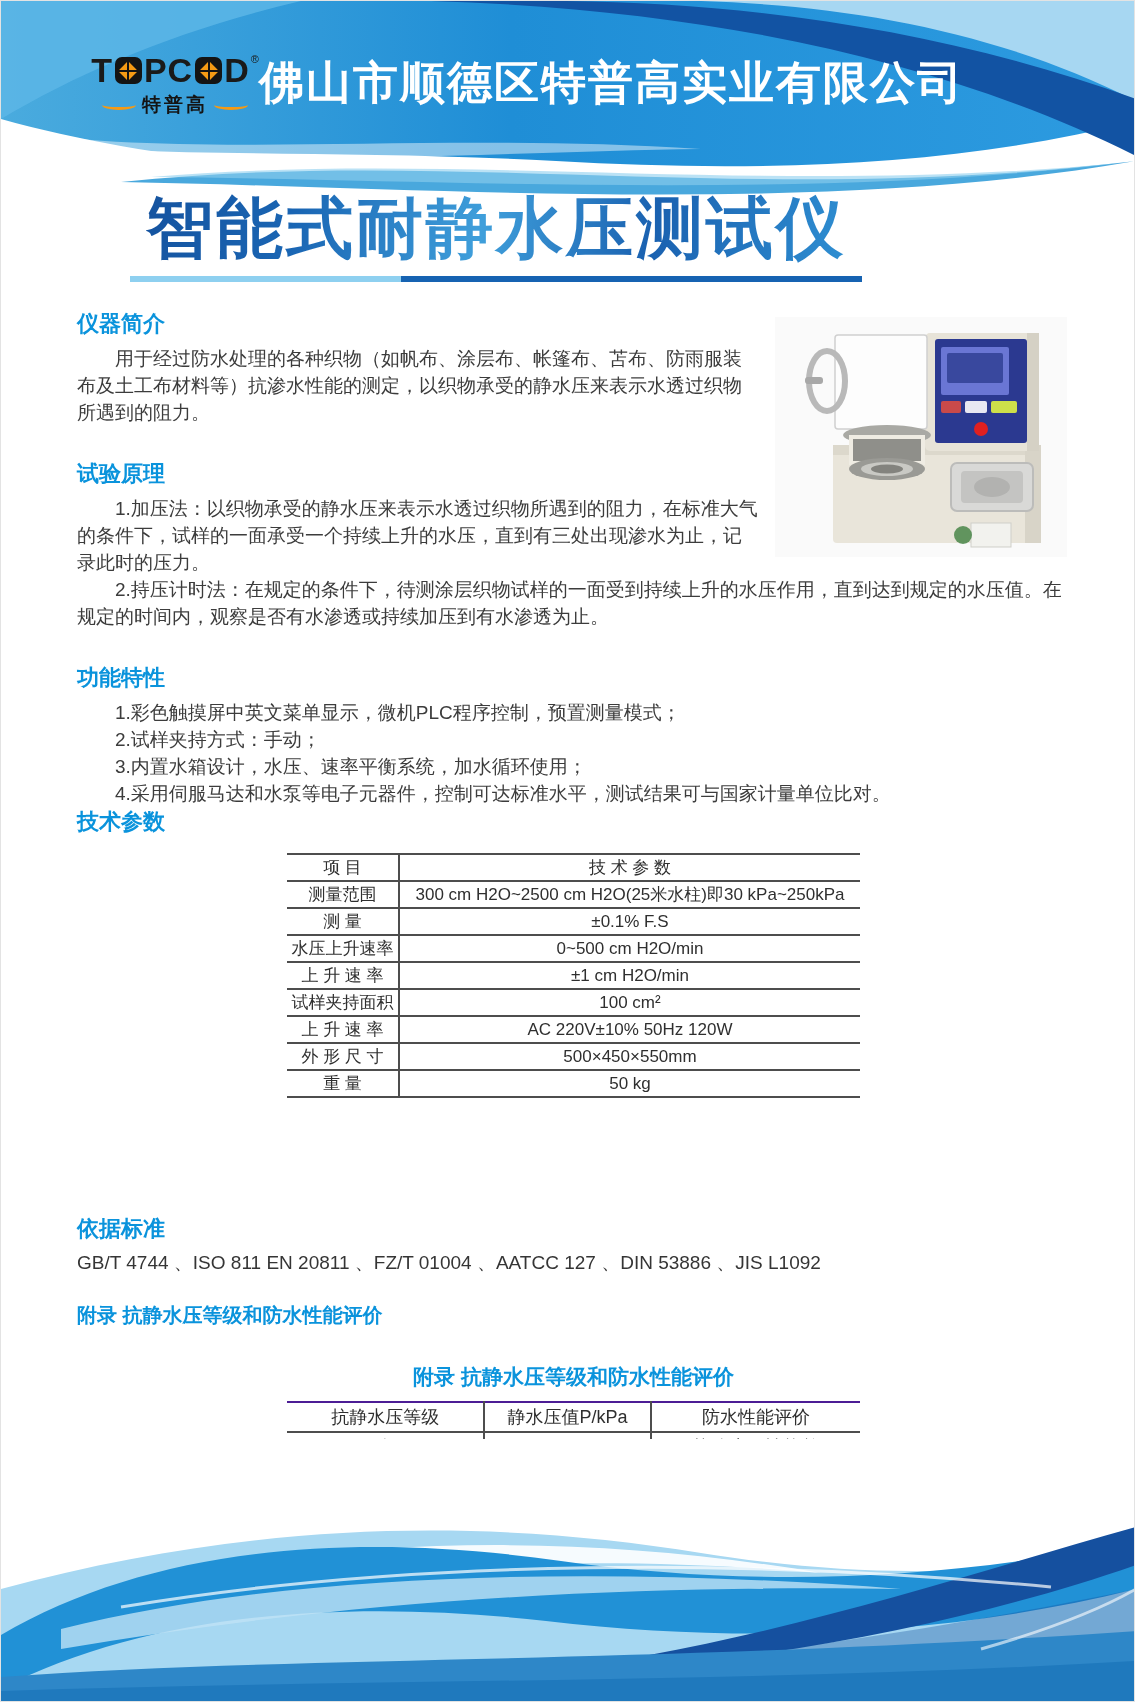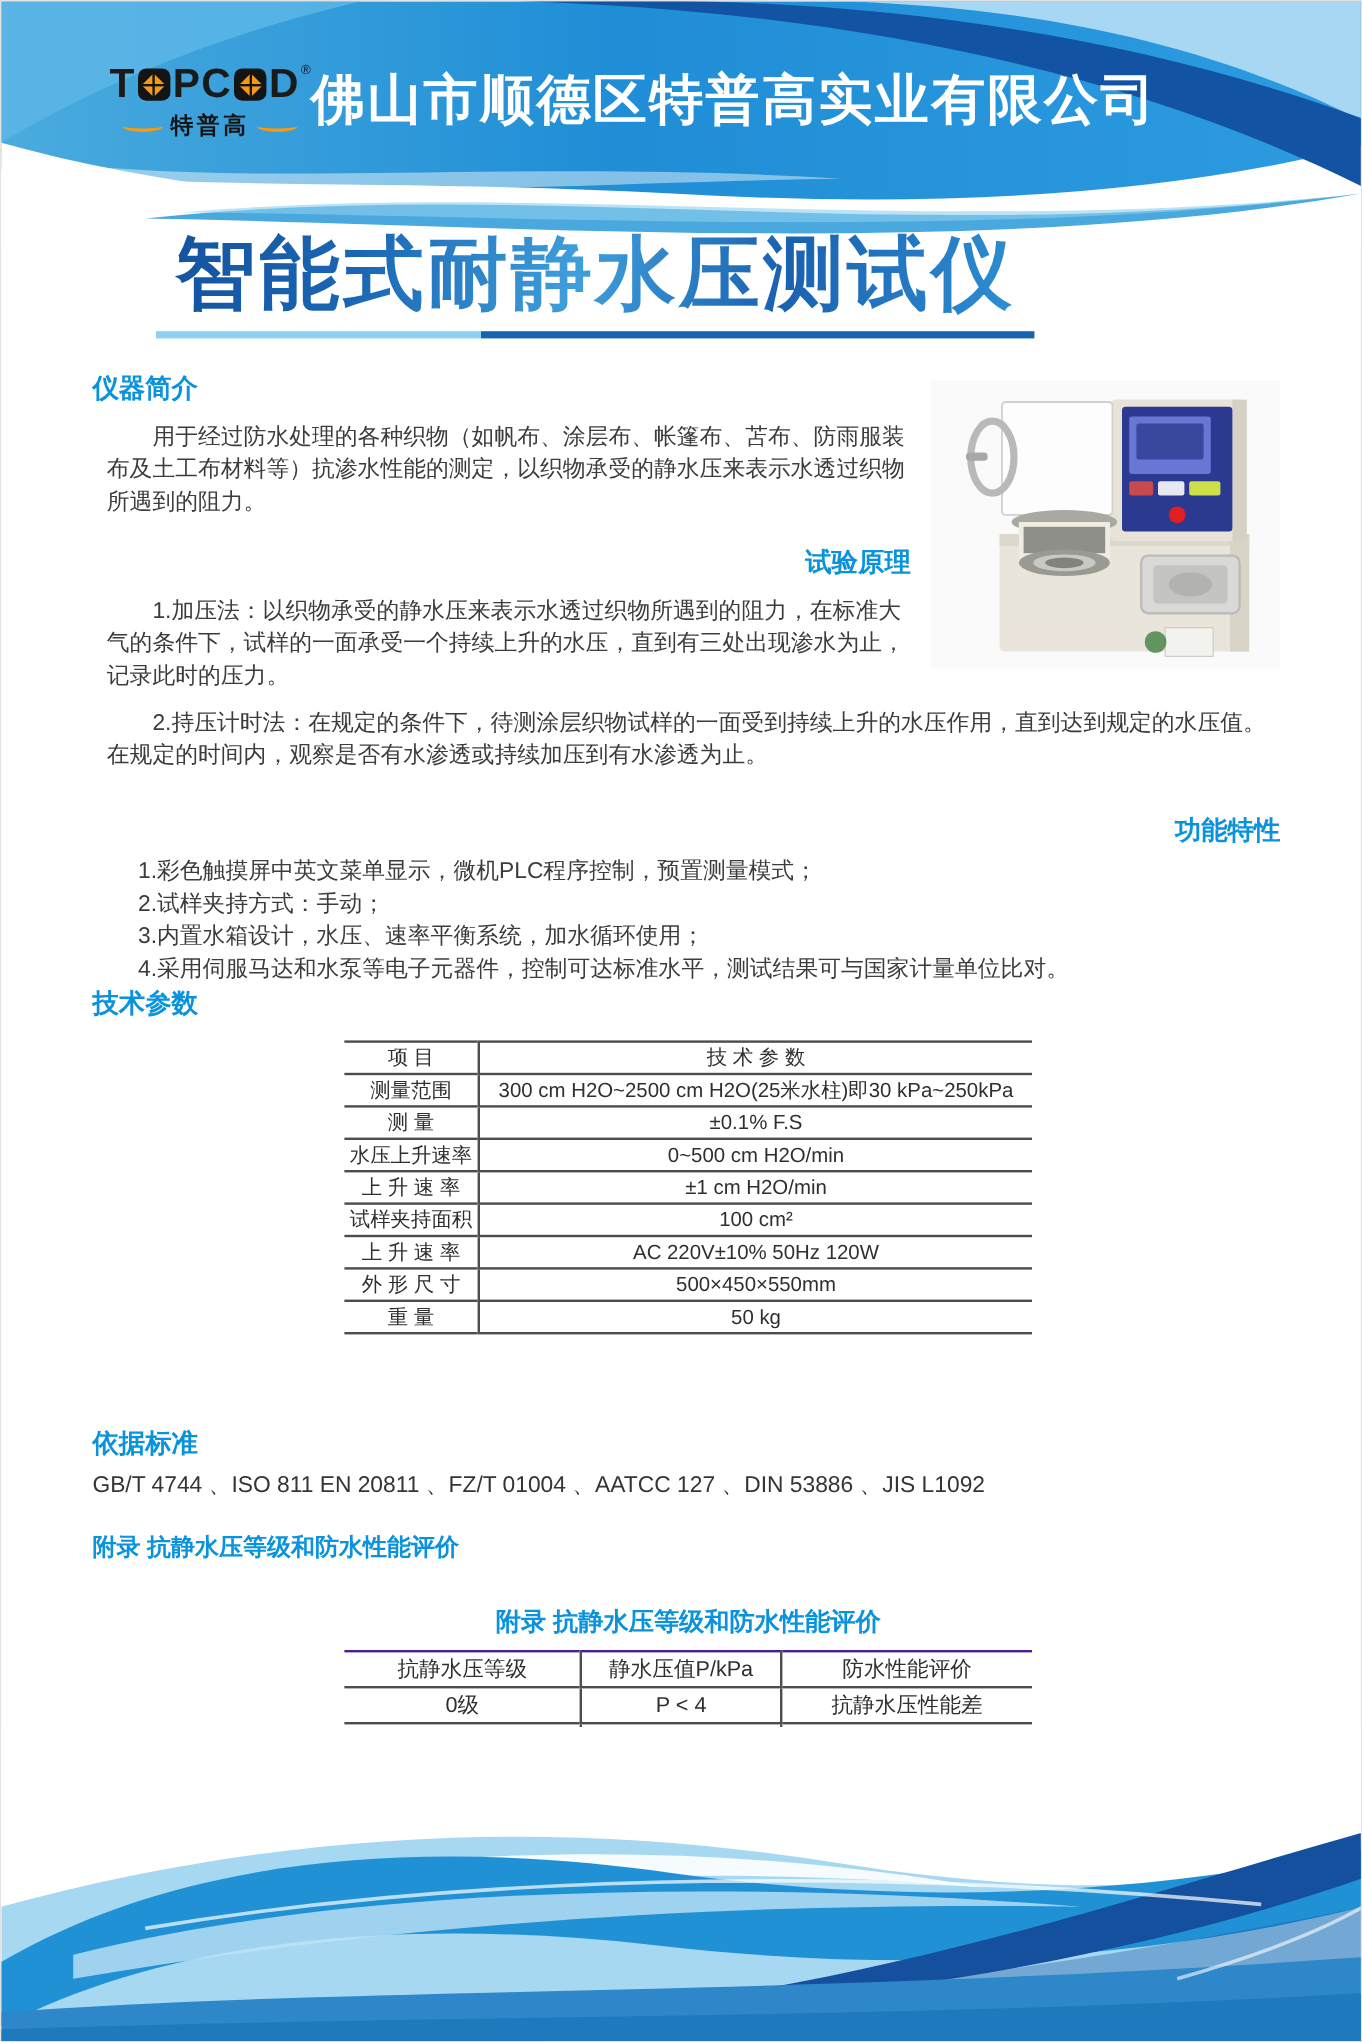--- a/index.html
+++ b/index.html
@@ -31,24 +31,24 @@
     display:inline-block;font-size:67px;font-weight:bold;letter-spacing:3px;color:#1e74c0;
     background:linear-gradient(100deg,#15539f 0%,#1a66b4 22%,#3f9fdb 48%,#1a61b0 72%,#2f8fd2 100%);
     -webkit-background-clip:text;background-clip:text;
   }
   @supports (-webkit-background-clip: text){ .page-title{-webkit-text-fill-color:transparent;} }
   .title-underline{margin:2px auto 0 auto;width:732px;height:6px;
     background:linear-gradient(90deg,#8ed0f0 0%,#8ed0f0 37%,#1663b2 37%,#1663b2 100%);}
   
   .content{position:absolute;left:76px;top:308px;width:990px;}
   .sec-heading{font-size:22px;font-weight:bold;color:#0a93dc;margin:0 0 6px 0;}
-  .body-p{font-size:19px;line-height:27px;margin:12px;text-indent:2em;color:#3c3c3c;}
+  .body-p{font-size:19px;line-height:27px;margin:0;text-indent:2em;color:#3c3c3c;}
   .photo-float{float:right;width:292px;height:240px;margin:8px 0 6px 16px;background:#fbfbfb;}
   .features p{margin:0;}
-  .clear{clear:both;} .mt18{margin-top:22px;text-align:right;} .mt34{}
+  .clear{clear:both;} .mt18{margin-top:33px;} .mt34{}
   
   .spec-table{margin:16px 0 0 210px;width:573px;border-collapse:collapse;font-size:17px;color:#2f2f2f;}
   .spec-table tr{border-bottom:2px solid #4d4d4d;}
   .spec-table tr:first-child{border-top:2px solid #4d4d4d;}
   .spec-table td{text-align:center;padding:1px 4px;height:22px;}
   .spec-table td:first-child{width:112px;border-right:2px solid #4d4d4d;}
   
   .standards-body{font-size:19px;margin:4px 0 0 0;color:#353535;}
   .appendix-title{width:573px;margin:34px 0 0 210px;text-align:center;font-size:21px;font-weight:bold;color:#0a93dc;}
   .app-table{margin:10px 0 0 210px;width:573px;border-collapse:collapse;font-size:18px;color:#2f2f2f;}
@@ -209,21 +209,21 @@
           <td>外 形 尺 寸</td>
           <td>500×450×550mm</td>
         </tr>
         <tr>
           <td>重 量</td>
           <td>50 kg</td>
         </tr>
       </tbody>
     </table>
 
-    <h2 class="sec-heading" style="margin-top:76px;">依据标准</h2>
+    <h2 class="sec-heading" style="margin-top:116px;">依据标准</h2>
     <p class="standards-body">GB/T 4744 、ISO 811 EN 20811 、FZ/T 01004 、AATCC 127 、DIN 53886 、JIS L1092</p>
 
     <h2 class="sec-heading" style="margin-top:26px;font-size:20px;">附录 抗静水压等级和防水性能评价</h2>
 
     <div class="appendix-title">附录  抗静水压等级和防水性能评价</div>
 
     <table class="app-table">
       <tbody>
         <tr class="head">
           <td class="c1">抗静水压等级</td>

